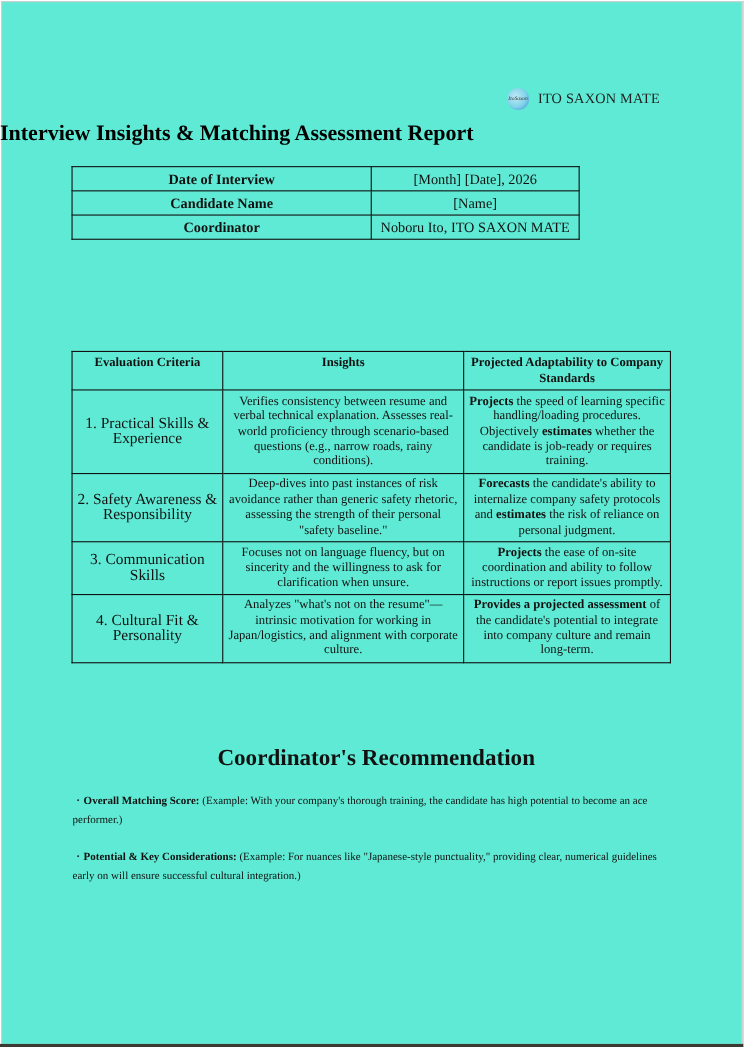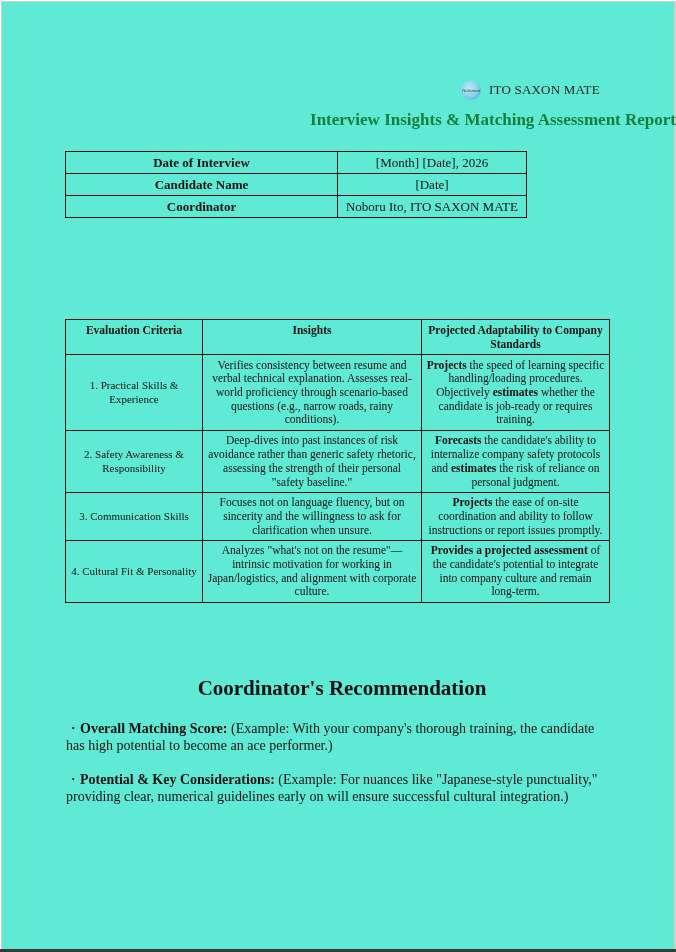--- a/index.html
+++ b/index.html
@@ -2,33 +2,33 @@
 <html><head>
 <meta charset="utf-8">
 <style>
   html, body { margin:0; padding:0; background:#ffffff; }
   body { width:676px; height:952px; position:relative; overflow:hidden; font-family:"Liberation Serif", serif; color:#111; }
   .page { position:absolute; left:1px; top:1px; width:672px; height:947px; border-left:1px solid #cfcfcf; border-top:1px solid #cfcfcf; border-right:2px solid #cfcfcf; background:#5eead4; }
   .bottom-bar { position:absolute; left:0; top:949px; width:676px; height:3px; background:#3a3a32; }
   .logo { position:absolute; left:459px; top:78px; display:flex; align-items:center; gap:8px; }
   .logo-mark { width:20px; height:20px; border-radius:50%; background:radial-gradient(circle at 40% 40%, #bfe9f5 0%, #7fd3ea 55%, #3d7fd6 100%); display:flex; align-items:center; justify-content:center; font-size:5px; color:#333; font-style:italic; }
   .logo-text { font-size:13px; color:#222; letter-spacing:0.2px; }
-  .title { position:absolute; left:0; top:110px; width:676px; text-align:right; font-size:17px; font-weight:bold; color:#15803d; }
+  .title { position:absolute; left:0; top:110px; width:676px; text-align:left; font-size:20px; font-weight:bold; color:#000000; }
   table { border-collapse:collapse; }
   .info { position:absolute; left:65px; top:151px; width:462px; font-size:13px; }
   .info td { border:1px solid #111; height:21px; text-align:center; padding:0 4px; }
   .info td.k { font-weight:bold; width:263px; }
   .eval { position:absolute; left:65px; top:319px; width:545px; font-size:11.5px; line-height:13.7px; }
   .eval th, .eval td { border:1px solid #111; text-align:center; vertical-align:middle; padding:3px 4px; font-weight:normal; }
   .eval th { font-weight:bold; vertical-align:top; padding-top:4px; }
   .eval .c1 { width:128px; }
   .eval .c2 { width:210px;margin-left:32px; }
-  .eval td.c1 { font-size:11px; }
+  .eval td.c1 { font-size:14px; }
   .rec-title { position:absolute; left:4px; top:676px; width:676px; text-align:center; font-size:21px; font-weight:bold; }
-  .rec { position:absolute; left:66px; width:545px; font-size:14px; line-height:17px; }
+  .rec { position:absolute; left:66px; width:545px; font-size:10px; line-height:17px; }
   .rec b { font-weight:bold; }
 </style>
 </head>
 <body>
 
 <div class="page">
   <div class="logo">
     <div class="logo-mark">
         <span>ItoSaxon</span>
       </div>
@@ -39,21 +39,21 @@
 <div class="title">Interview Insights &amp; Matching Assessment Report</div>
 
 <table class="info">
   <tbody>
     <tr>
       <td class="k">Date of Interview</td>
       <td>[Month] [Date], 2026</td>
     </tr>
     <tr>
       <td class="k">Candidate Name</td>
-      <td>[Date]</td>
+      <td>[Name]</td>
     </tr>
     <tr>
       <td class="k">Coordinator</td>
       <td>Noboru Ito, ITO SAXON MATE</td>
     </tr>
   </tbody>
 </table>
 
 <table class="eval">
   <thead>

